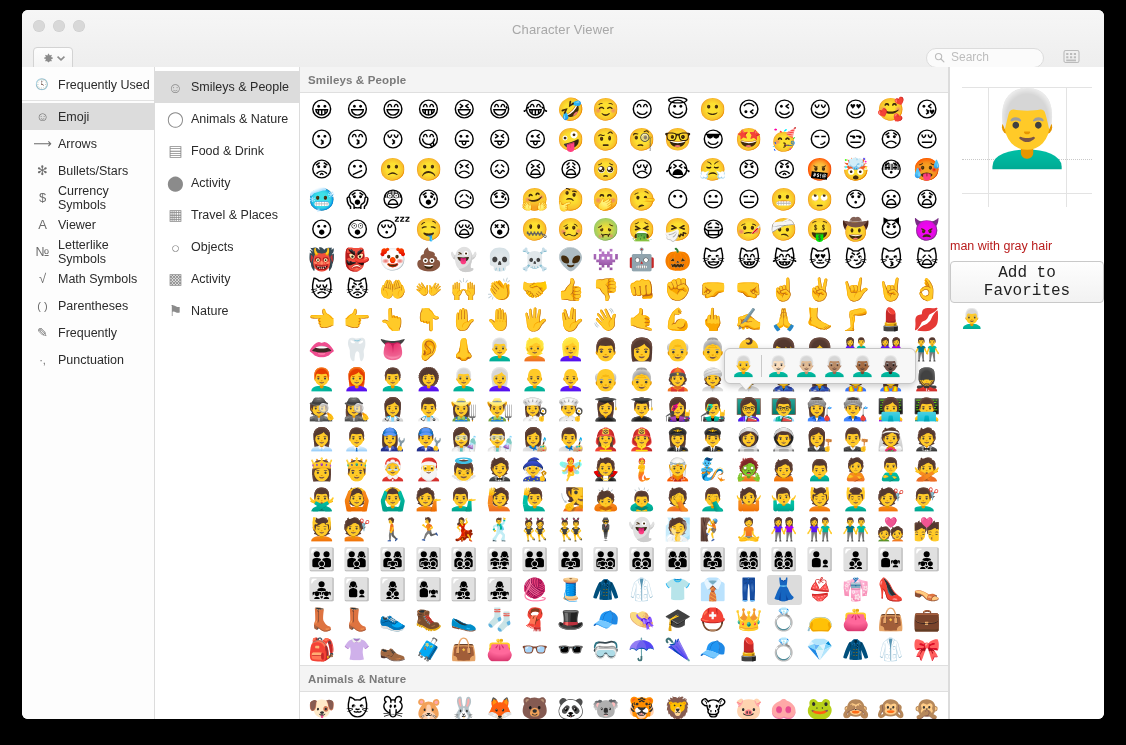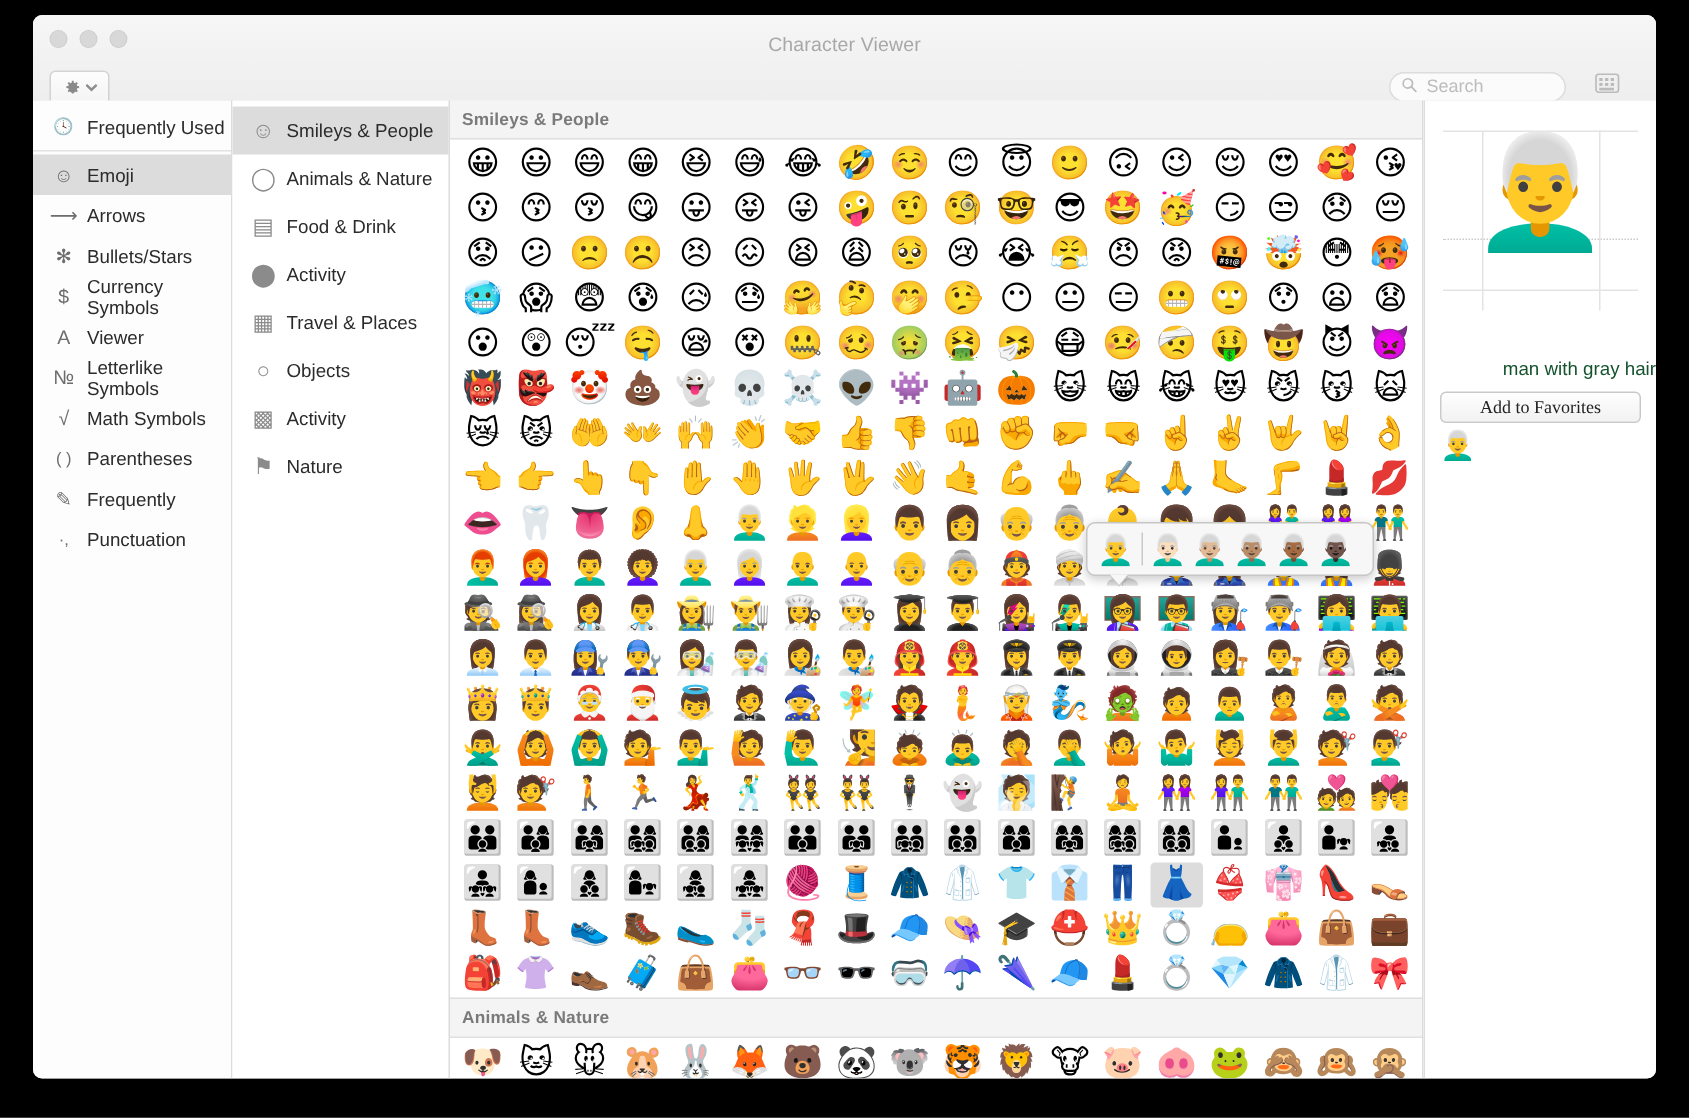--- a/index.html
+++ b/index.html
@@ -131,25 +131,25 @@
   .gl.v{top:0;bottom:0;width:1px;}
   .gl.dot{
     left:0;right:0;height:0;border-top:1px dotted #c9c9c9;background:none;
   }
   .big-emoji{
     position:absolute;left:0;right:0;top:16px;text-align:center;
     font-size:74px;line-height:1;
     font-family:"DejaVu Sans","Liberation Sans",sans-serif;
   }
   .prev-name{
-    text-align:right;font-size:12.5px;color:#14532d;margin-top:4px;
+    text-align:left;font-size:12.5px;color:#b91c1c;margin-top:4px;
   }
   .fav-btn{
     display:block;margin:8px auto 0 auto;padding:2px 26px;
-    font-size:12px;color:#222;font-family:Liberation Serif, serif;
+    font-size:16px;color:#222;font-family:Liberation Mono, monospace;
     background:linear-gradient(to bottom,#fefefe,#f2f2f2);
     border:1px solid #c9c9c9;border-radius:4px;
   }
   .fv-head{
     margin-top:14px;height:23px;background:#f4f4f4;
     border-top:1px solid #dfdfdf;border-bottom:1px solid #dfdfdf;
     display:flex;align-items:center;padding-left:8px;
     font-size:11.5px;font-weight:bold;color:#7a7a7a;
   }
   .fv-body{padding:6px 0 0 10px;}

